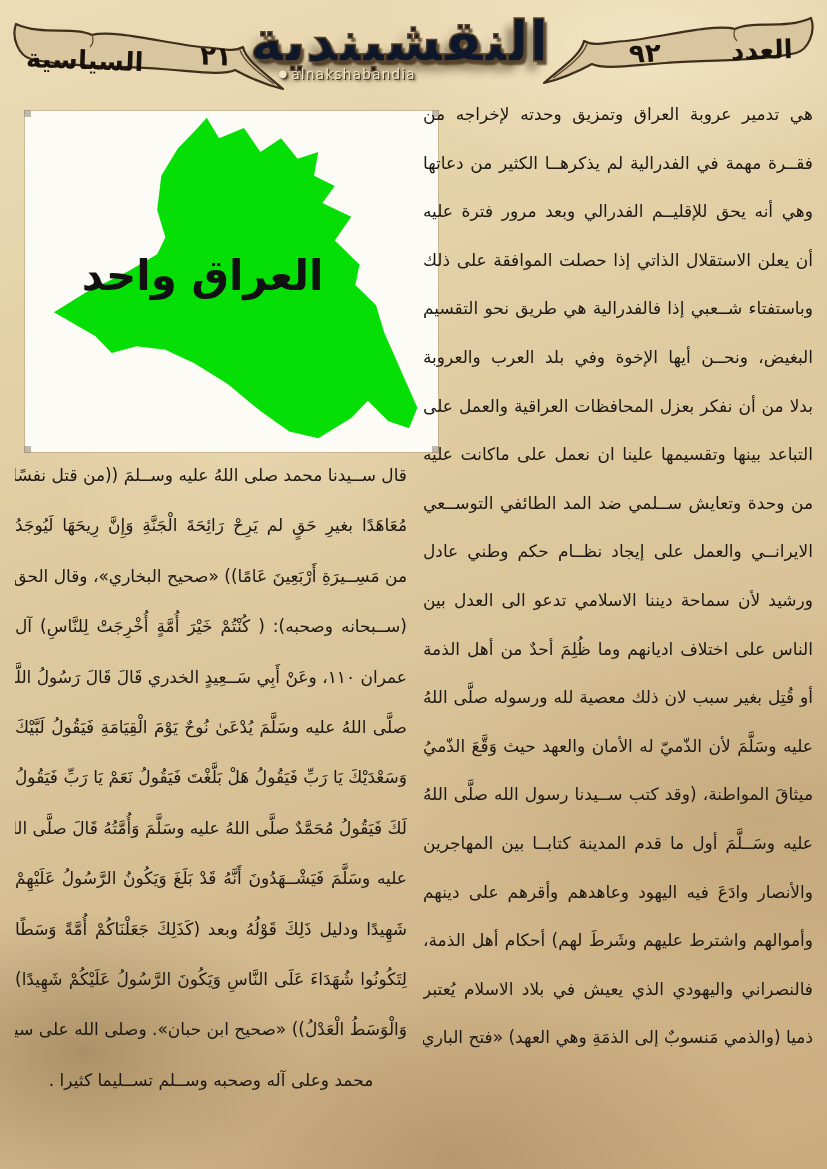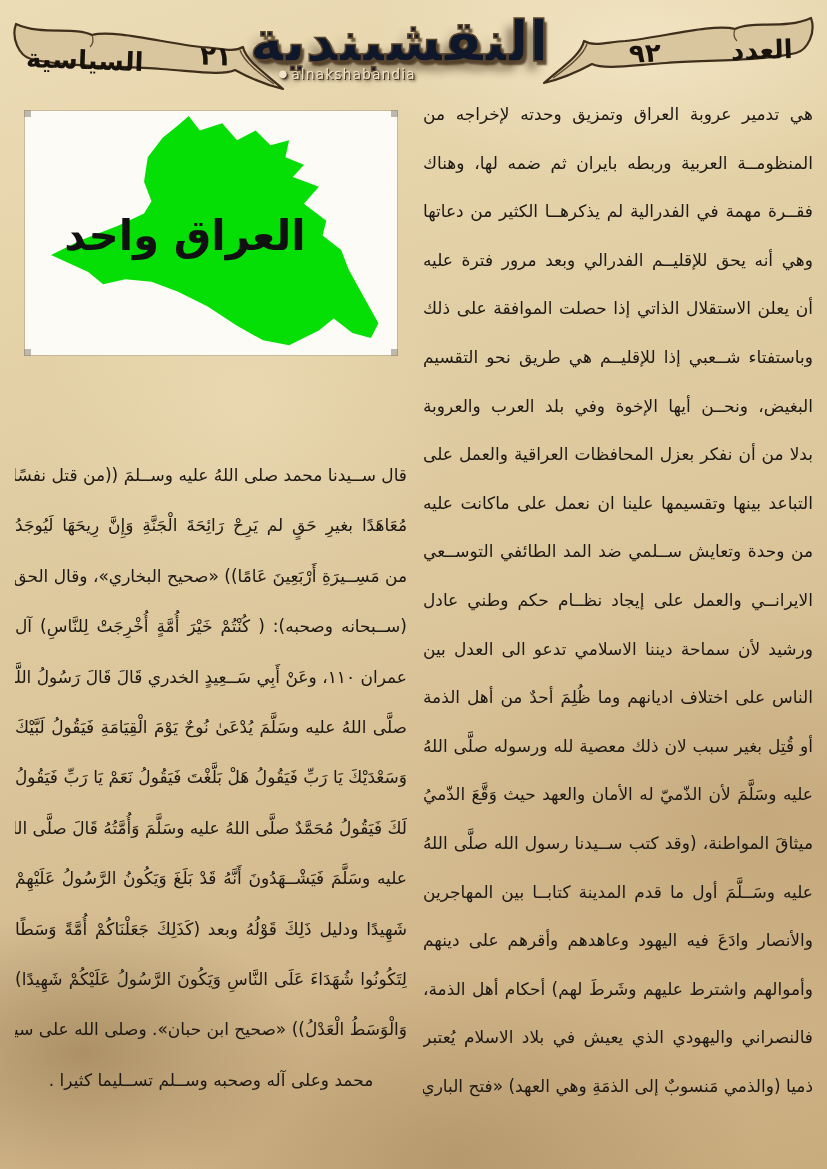--- a/index.html
+++ b/index.html
@@ -39,22 +39,22 @@
     letter-spacing:-2px;
   }
   .logo-en{
     direction:ltr;margin-top:-6px;text-align:left;padding-right:4px;
     font-size:14px;letter-spacing:1px;color:#f0e5c8;
     text-shadow:1px 1px 0 #3f2f1d,2px 2px 3px rgba(50,36,20,.8);
   }
   .logo-en .dot{font-size:10px;vertical-align:2px;margin-right:3px;}
   
   .map-panel{
-    position:absolute;left:25px;top:111px;width:372px;height:244px;
-    background:#fcfbf6;box-shadow:0 0 0 1px rgba(120,105,80,.25);
+    position:absolute;left:25px;top:111px;width:372px;height:341px;
+    background:#fcfbf6;box-shadow:0 0 0 1px rgba(120,105,80,.25);padding-left:41px;
   }
   .map-panel svg{position:absolute;inset:0;width:100%;height:100%;}
   .map-caption{
     position:absolute;left:4%;top:41%;width:78%;text-align:center;
     font-size:42px;font-weight:bold;color:#111;letter-spacing:0;
   }
   .corner-mark{position:absolute;width:7px;height:7px;background:#8d8274;opacity:.55;}
   .cm-tl{left:-1px;top:-1px;} .cm-tr{right:-1px;top:-1px;}
   .cm-bl{left:-1px;bottom:-1px;} .cm-br{right:-1px;bottom:-1px;}
   
@@ -115,25 +115,24 @@
     </svg>
     <div class="map-caption">العراق واحد</div>
     <div class="corner-mark cm-tl"></div>
     <div class="corner-mark cm-tr"></div>
     <div class="corner-mark cm-bl"></div>
     <div class="corner-mark cm-br"></div>
   </div>
 
   <div class="col col-right">
       <div class="line">هي تدمير عروبة العراق وتمزيق وحدته لإخراجه من</div>
-      <div class="line">المنظومــة العربية وربطه بايران ثم ضمه لها، وهناك</div>
       <div class="line">فقــرة مهمة في الفدرالية لم يذكرهــا الكثير من دعاتها</div>
       <div class="line">وهي أنه يحق للإقليــم الفدرالي وبعد مرور فترة عليه</div>
       <div class="line">أن يعلن الاستقلال الذاتي إذا حصلت الموافقة على ذلك</div>
-      <div class="line">وباستفتاء شــعبي إذا للإقليــم هي طريق نحو التقسيم</div>
+      <div class="line">وباستفتاء شــعبي إذا فالفدرالية هي طريق نحو التقسيم</div>
       <div class="line">البغيض، ونحــن أيها الإخوة وفي بلد العرب والعروبة</div>
       <div class="line">بدلا من أن نفكر بعزل المحافظات العراقية والعمل على</div>
       <div class="line">التباعد بينها وتقسيمها علينا ان نعمل على ماكانت عليه</div>
       <div class="line">من وحدة وتعايش ســلمي ضد المد الطائفي التوســعي</div>
       <div class="line">الايرانــي والعمل على إيجاد نظــام حكم وطني عادل</div>
       <div class="line">ورشيد لأن سماحة ديننا الاسلامي تدعو الى العدل بين</div>
       <div class="line">الناس على اختلاف اديانهم وما ظُلِمَ أحدٌ من أهل الذمة</div>
       <div class="line">أو قُتِل بغير سبب لان ذلك معصية لله ورسوله صلَّى اللهُ</div>
       <div class="line">عليه وسَلَّمَ لأن الذّميّ له الأمان والعهد حيث وَقَّعَ الذّميُ</div>
       <div class="line">ميثاقَ المواطنة، (وقد كتب ســيدنا رسول الله صلَّى اللهُ</div>

